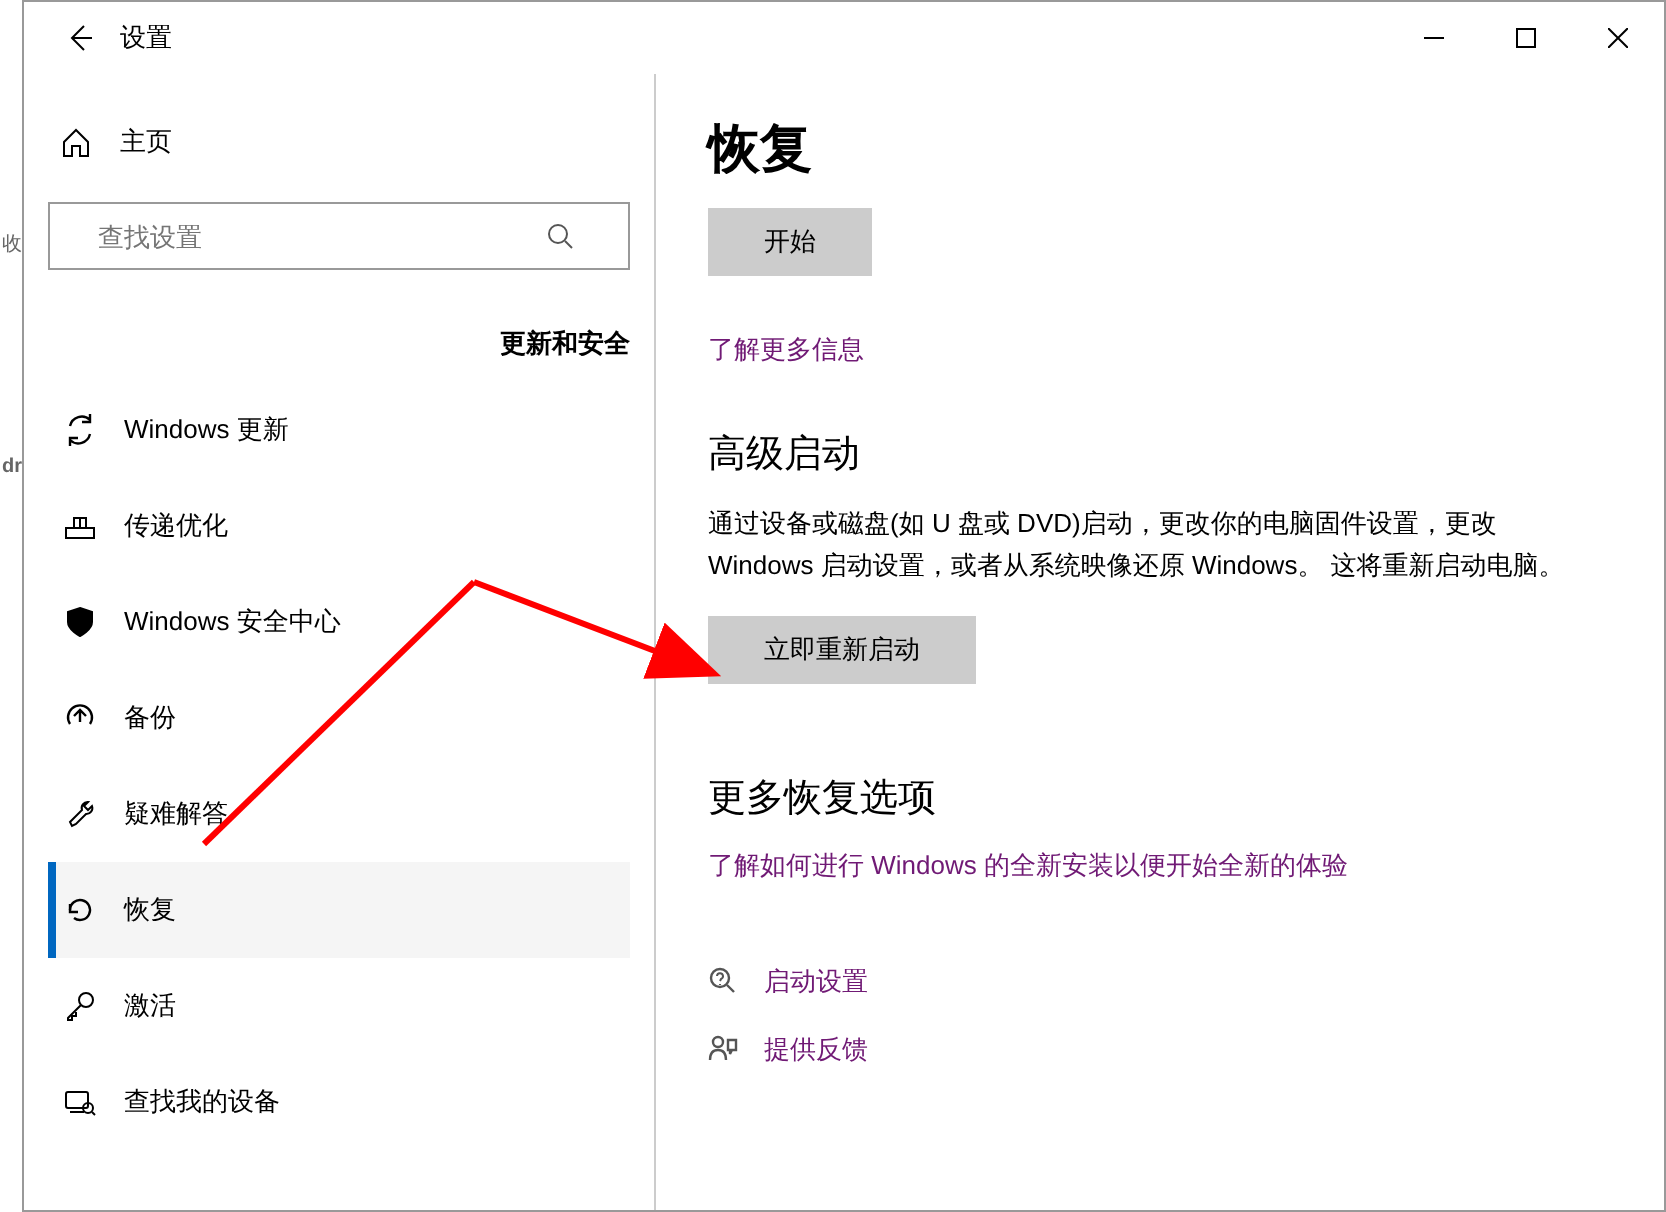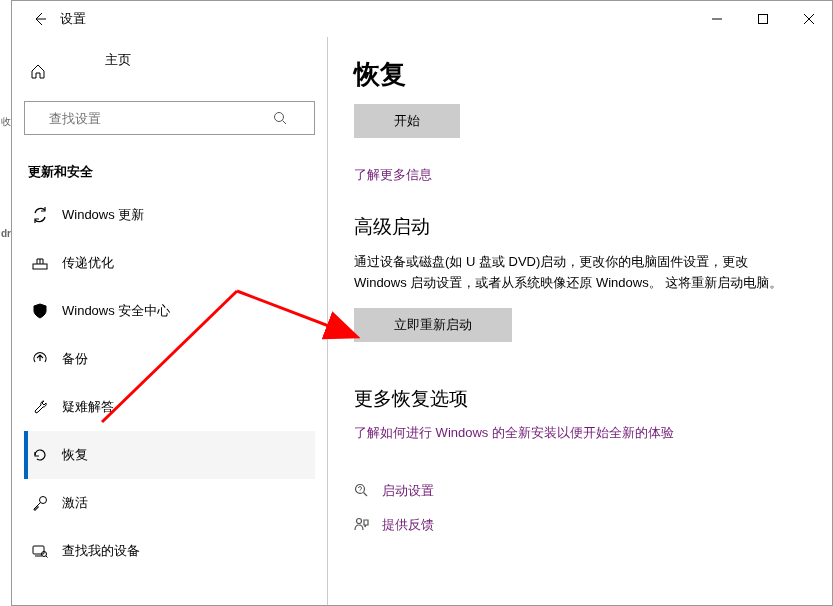--- a/index.html
+++ b/index.html
@@ -61,24 +61,24 @@
       display: flex;
       overflow: hidden;
     }
     .sidebar {
       width: 315px;
       padding: 14px 12px 0 12px;
       overflow-y: auto;
     }
     .home-row {
       display: flex;
+      align-items: center;
       height: 40px;
       padding-left: 6px;
       cursor: pointer;
-      gap: 45px;
     }
     .home-row .icon-slot { width: 28px; display: flex; align-items: center; }
     .home-text { font-size: 13px; margin-left: 2px; }
     .search-wrap {
       margin-top: 10px;
       height: 34px;
       border: 1px solid #999;
       display: flex;
       align-items: center;
       padding: 0 24px;
@@ -92,20 +92,21 @@
       font-family: inherit;
       background: transparent;
     }
     .search-icon-slot { width: 20px; display: flex; justify-content: center; }
     .section-header {
       font-size: 13px;
       font-weight: 600;
       margin-top: 28px;
       margin-bottom: 10px;
       padding-left: 4px;
+      text-align: right;
     }
     .nav-item {
       display: flex;
       align-items: center;
       height: 48px;
       padding-left: 4px;
       cursor: pointer;
       border-left: 4px solid transparent;
     }
     .nav-item.active {
@@ -121,21 +122,21 @@
       overflow-y: auto;
     }
     .page-title {
       font-size: 26px;
       font-weight: 600;
       margin-bottom: 12px;
     }
     .btn-gray {
       display: inline-block;
       background: #ccc;
-      padding: 8px 40px;
+      padding: 8px 28px;
       font-size: 13px;
       cursor: pointer;
       border: none;
       font-family: inherit;
     }
     .link-blue {
       color: #701a75;
       font-size: 13px;
       cursor: pointer;
       display: inline-block;

